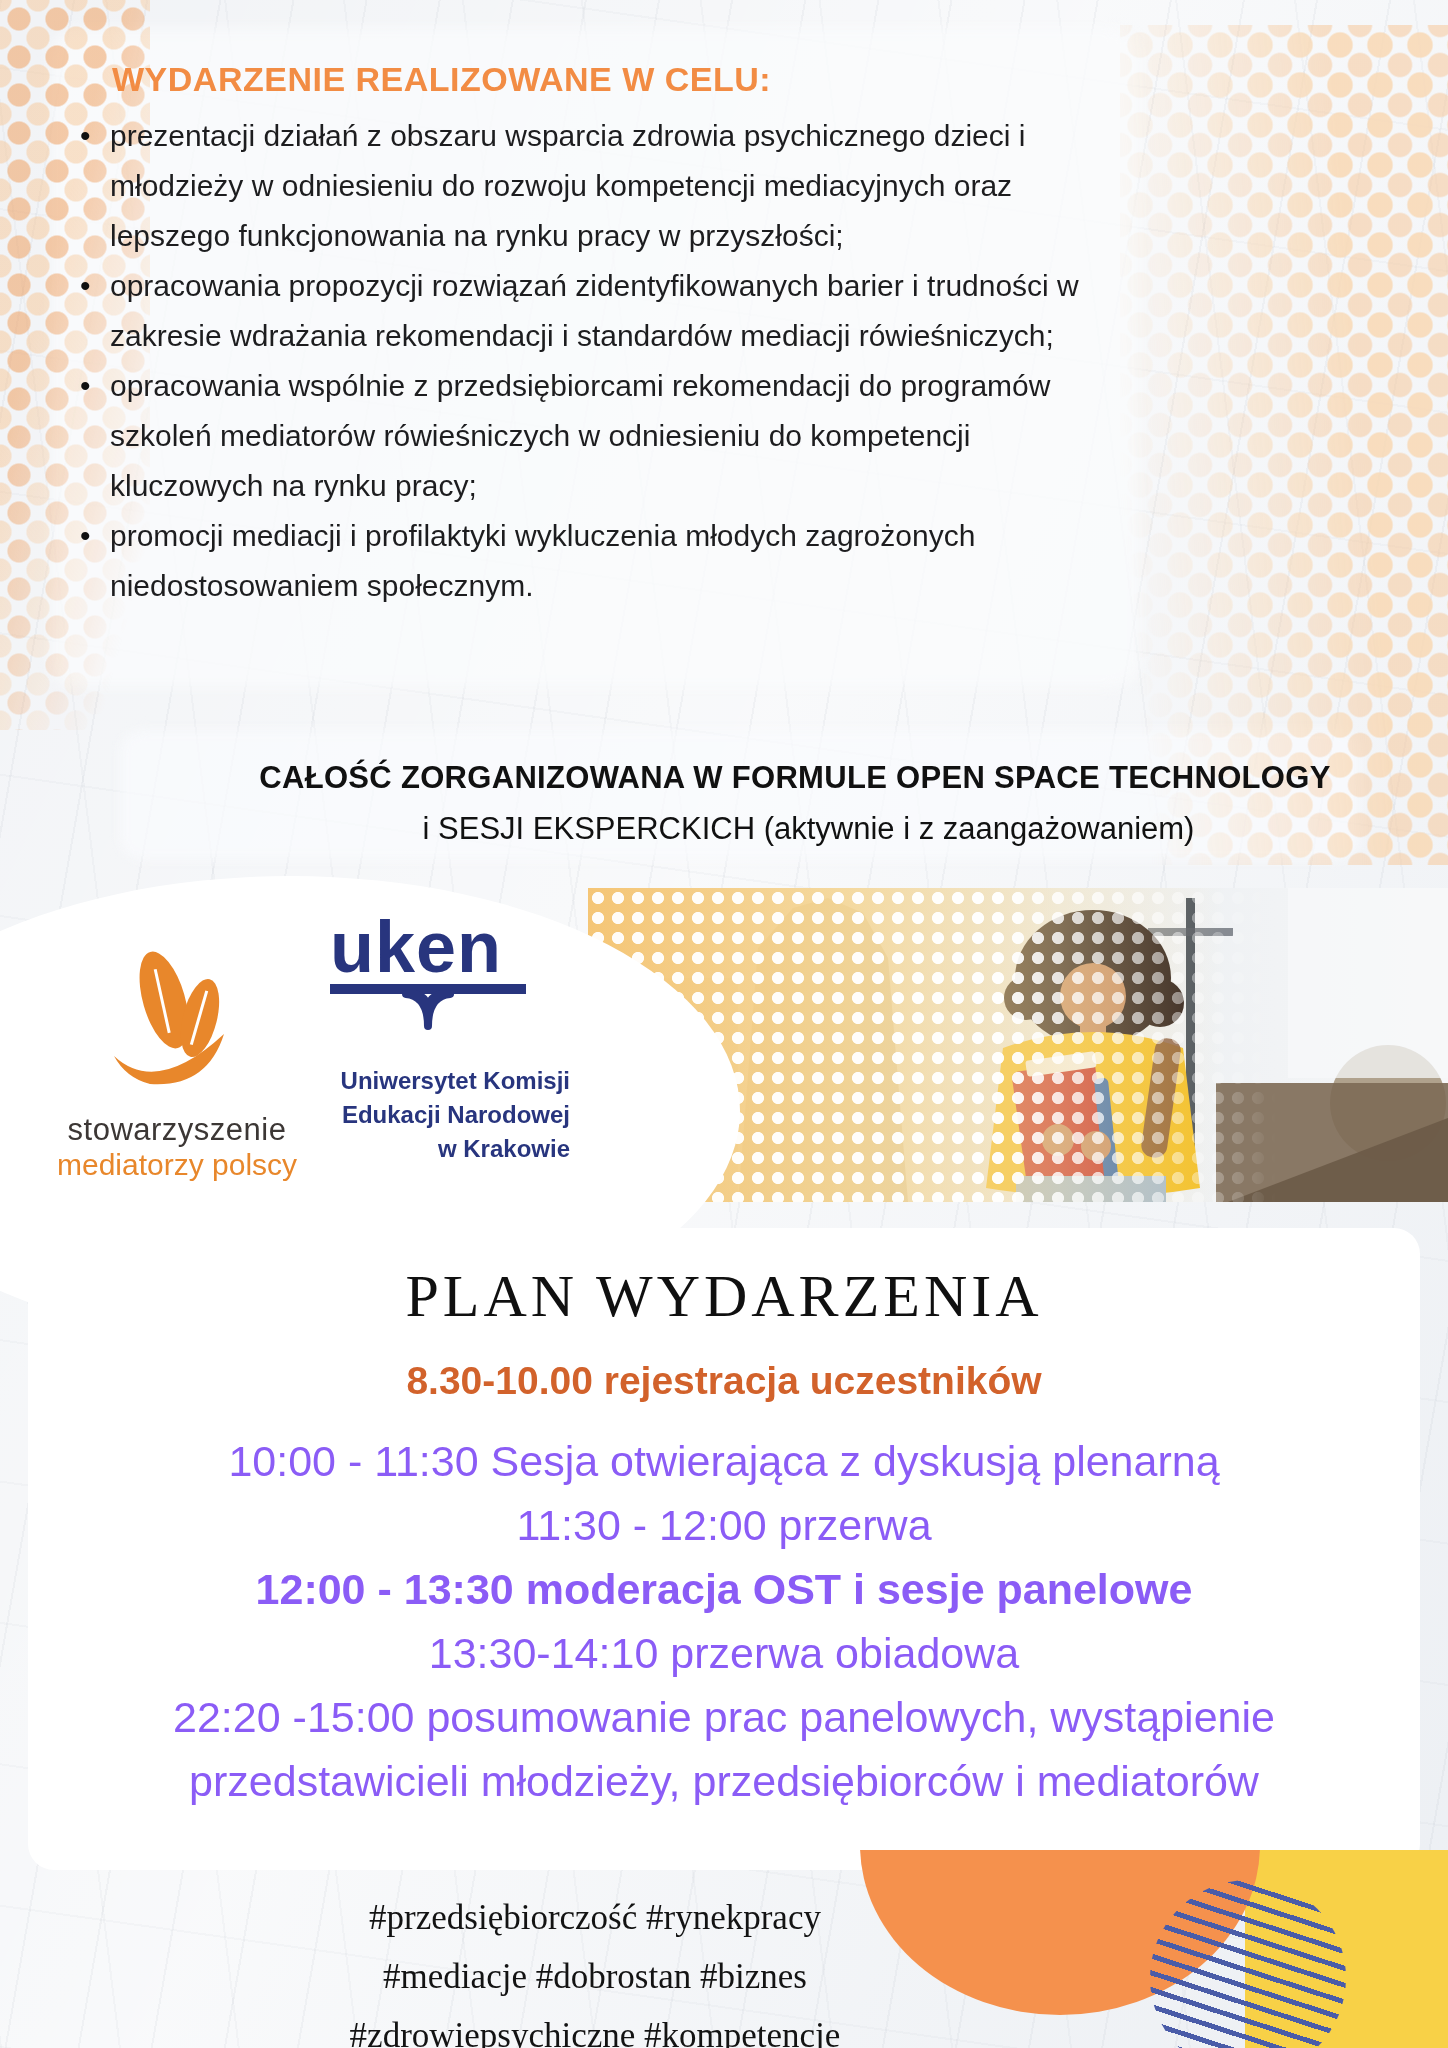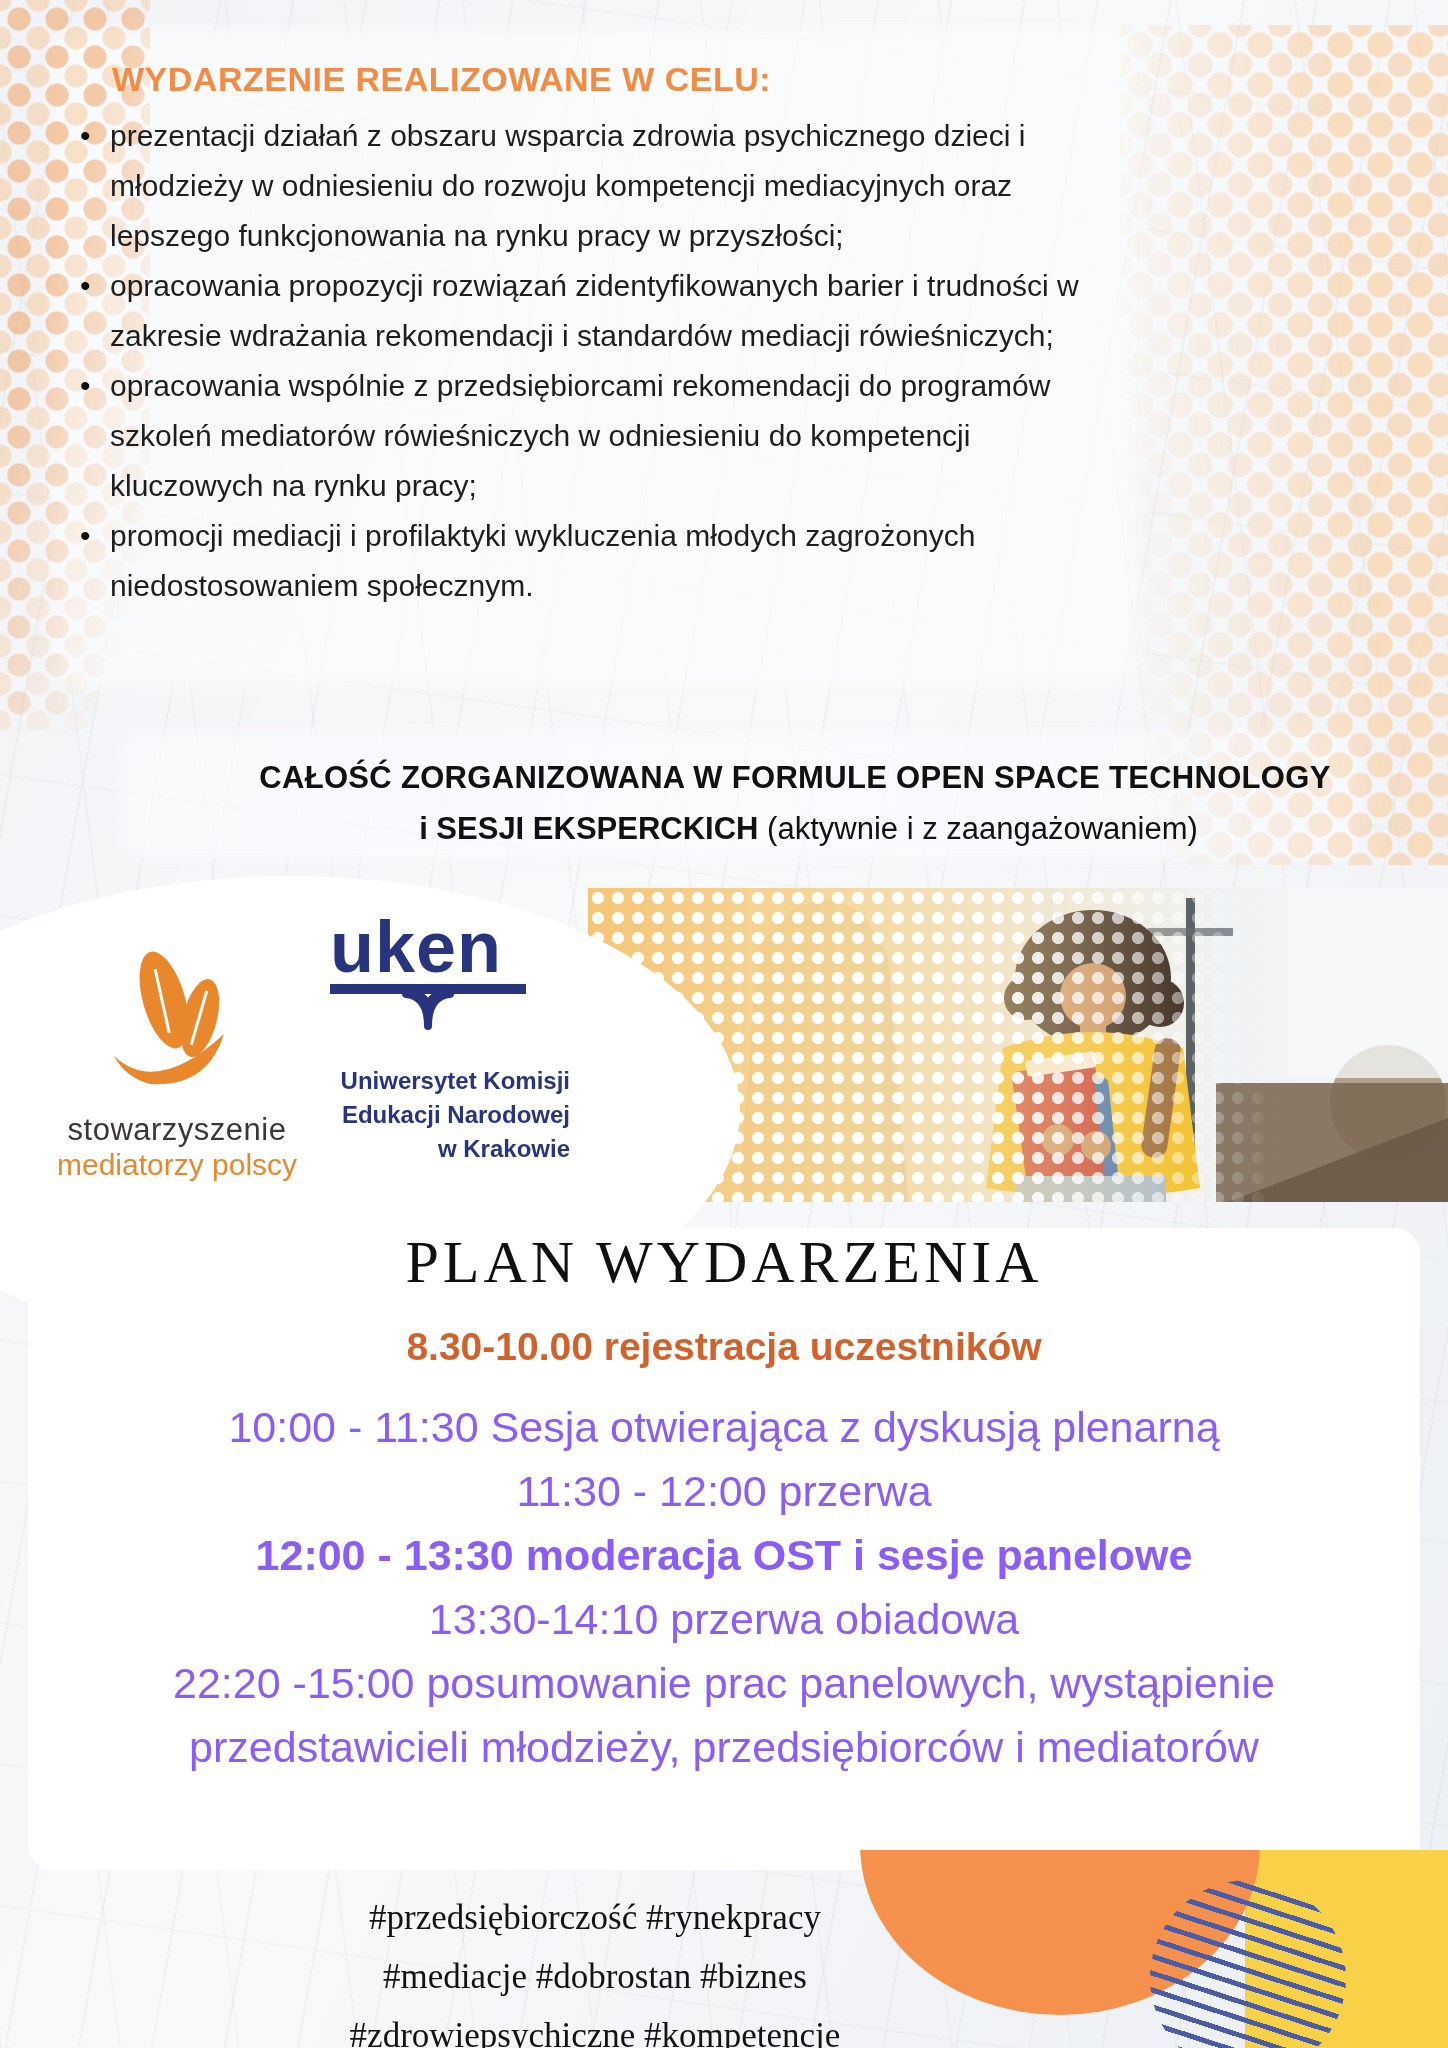--- a/index.html
+++ b/index.html
@@ -38,21 +38,21 @@
   .goals{position:absolute;left:72px;top:60px;width:1010px;}
   .goals h1{margin:0 0 12px 40px;font-size:34px;font-weight:bold;letter-spacing:.5px;color:#F28C44;}
   .goals ul{list-style:none;margin:0;padding:0;font-size:30px;line-height:50px;color:#1d1d1f;}
   .goals li{position:relative;padding-left:38px;margin:0;}
   .goals li::before{content:"\2022";position:absolute;left:8px;top:0;color:#101010;font-size:30px;}
 
   
   .format-note{position:absolute;left:140px;top:760px;width:1310px;text-align:center;color:#111;}
   .fn1{font-size:31px;font-weight:bold;letter-spacing:.3px;}
   .fn2{margin-top:15px;font-size:31px;}
-  .fn2 b{font-weight:bold;margin-left:27px;}
+  .fn2 b{font-weight:normal;margin-left:27px;}
 
   
   .logo-band{position:absolute;left:0;top:872px;width:1448px;height:366px;}
   .photo{position:absolute;left:588px;top:16px;width:860px;height:314px;overflow:hidden;}
   .photo svg{display:block;}
   .photo-wash{position:absolute;inset:0;
     background:linear-gradient(90deg, rgba(246,196,112,.95) 0%, rgba(248,213,140,.8) 30%, rgba(250,226,170,.4) 55%, rgba(250,226,170,0) 74%);}
   .photo-dots{position:absolute;inset:0;
     background-image:radial-gradient(circle, rgba(255,255,255,.95) 40%, rgba(255,255,255,0) 46%);
     background-size:20px 20px;
@@ -61,21 +61,21 @@
   .blob{position:absolute;left:-160px;top:4px;width:900px;height:470px;background:#fff;border-radius:50%;}
   .smp-logo{position:absolute;left:42px;top:66px;width:270px;text-align:center;}
   .smp-logo .smp-l1{font-size:31px;color:#3c3735;letter-spacing:.5px;margin-top:2px;}
   .smp-logo .smp-l2{font-size:30px;color:#E8872B;margin-top:0px;}
   .uken-logo{position:absolute;left:330px;top:40px;width:240px;}
   .uken-word{font-size:72px;font-weight:bold;color:#28357E;letter-spacing:1px;line-height:70px;}
   .uken-sub{margin-top:26px;font-size:24px;font-weight:bold;color:#28357E;line-height:34px;text-align:right;}
 
   
   .plan-card{position:absolute;left:28px;top:1228px;width:1392px;height:642px;background:#ffffff;border-radius:26px;text-align:center;}
-  .plan-title{font-family:"Liberation Serif", serif;font-size:60px;letter-spacing:4px;color:#101010;font-weight:normal;}
+  .plan-title{margin-top:34px;font-family:"Liberation Serif", serif;font-size:60px;letter-spacing:4px;color:#101010;font-weight:normal;}
   .plan-reg{margin-top:28px;font-size:39px;font-weight:bold;color:#D2622B;}
   .plan-items{margin-top:26px;font-size:43px;line-height:64px;color:#8b5cf6;}
   .plan-items .item{padding:0 40px;}
   .plan-items .item.bold{font-weight:bold;}
 
   
   .hashtags{position:absolute;left:0;top:1888px;width:1190px;text-align:center;
     font-family:"Liberation Serif", serif;font-size:35px;line-height:59px;color:#131313;}
 
   

